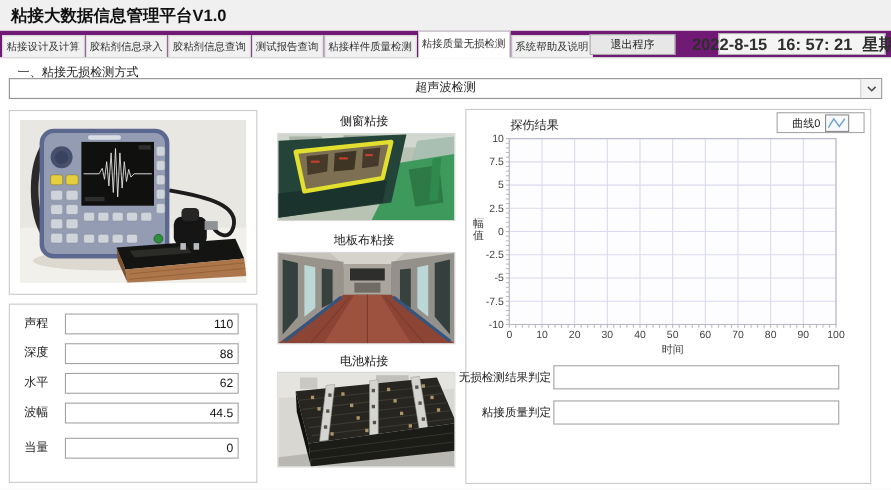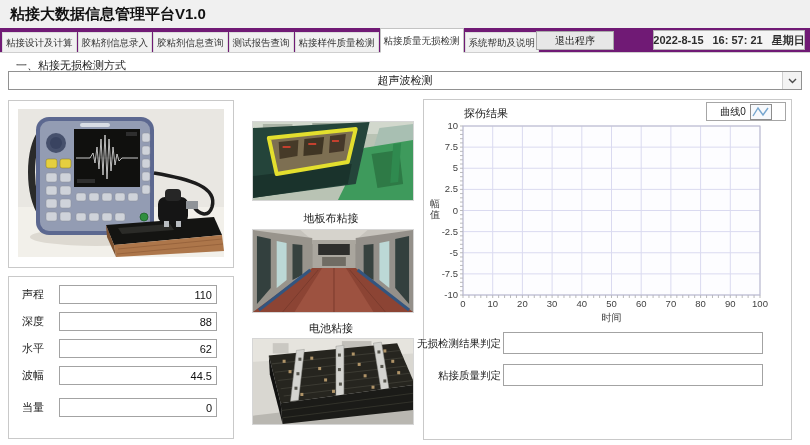--- a/index.html
+++ b/index.html
@@ -25,21 +25,21 @@
   }
   .exit-btn {
     position:absolute; left:536px; top:3px; width:78px; height:19px;
     background:#e7e7e7; border:1px solid #a9a9a9; font-size:10px; color:#222;
     font-family:inherit; cursor:pointer;
   }
   .datetime-box {
     position:absolute; left:653px; top:2px; width:152px; height:20px;
     border:1px solid #b2b2b2; background:#f4f4f4;
     display:flex; align-items:center; justify-content:center; gap:9px;
-    font-size:11px; font-weight:bold; color:#2e2e2e; white-space:nowrap;
+    font-size:15px; font-weight:bold; color:#2e2e2e; white-space:nowrap;
   }
   
   .content { position:absolute; left:0; top:52px; width:810px; height:393px; background:#fff; border-top:1px solid #cfcfcf; }
   .section-heading { position:absolute; left:16px; top:5px; font-size:11px; color:#222; }
   .method-select {
     position:absolute; left:8px; top:18px; width:794px; height:19px;
     border:1px solid #919191; background:#fff; cursor:default;
   }
   .method-select .value {
     position:absolute; left:0; top:0; width:100%; height:100%;
@@ -199,20 +199,21 @@
     <div class="field-row" style="top:89px">
       <span class="field-label">波幅</span>
       <input class="field-input" readonly="" value="44.5" style="">
     </div>
     <div class="field-row" style="top:121px">
       <span class="field-label">当量</span>
       <input class="field-input" readonly="" value="0" style="">
     </div>
   </div>
 
+  <div class="gallery-label" style="top:50px">侧窗粘接</div>
   <div class="gallery-photo" style="top:68px; height:80px">
     <svg width="160" height="78" viewBox="0 0 162 78" preserveAspectRatio="none">
       <rect width="162" height="78" fill="#b9c3b4"></rect>
       <rect width="162" height="12" fill="#d2d8cd"></rect>
       <rect x="10" y="2" width="30" height="8" fill="#aab3a6"></rect>
       <rect x="60" y="1" width="40" height="9" fill="#9fa89b"></rect>
       <polygon points="128,6 162,2 162,20 122,26" fill="#a8bfb2"></polygon>
       <polygon points="112,26 162,18 162,78 86,78" fill="#3e9a5c"></polygon>
       <polygon points="120,32 148,28 152,62 126,66" fill="#2e7a46"></polygon>
       <polygon points="142,22 150,21 147,60 139,61" fill="#2f8a4f"></polygon>

